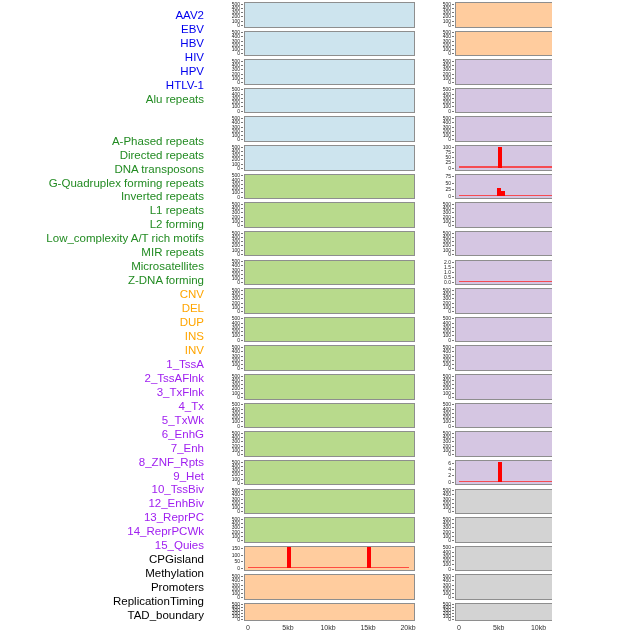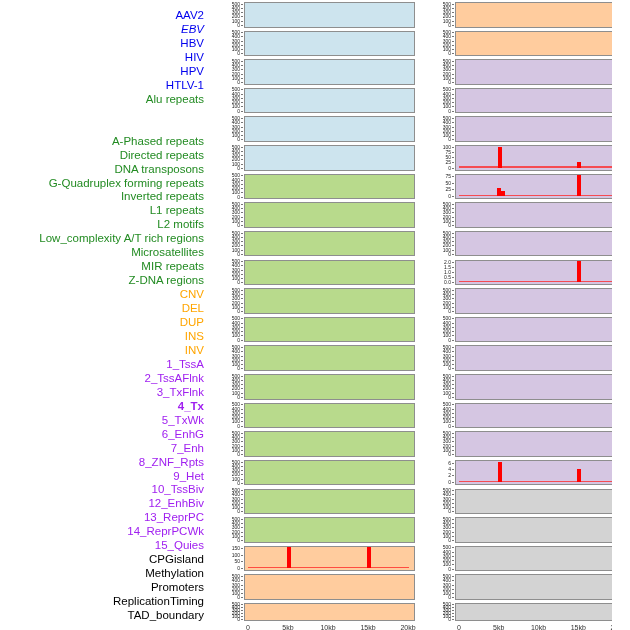--- a/index.html
+++ b/index.html
@@ -1,17 +1,17 @@
 <!DOCTYPE html>
 <html><head>
 <meta charset="utf-8">
 <style>
   html,body{margin:0;padding:0;background:#ffffff;}
   #canvas{
-    position:relative;width:612px;height:630px;background:#ffffff;overflow:hidden;
+    position:relative;width:552px;height:630px;background:#ffffff;overflow:hidden;
     font-family:"Liberation Sans", sans-serif;
   }
   #track-labels{
     position:absolute;left:0;top:8px;width:204px;height:614px;
     display:flex;flex-direction:column;justify-content:space-between;
   }
   #track-labels .lbl{
     flex:1 1 0;min-height:0;display:flex;align-items:center;justify-content:flex-end;
     font-size:11.5px;white-space:nowrap;line-height:12px;
   }
@@ -37,46 +37,46 @@
     position:absolute;top:0;transform:translateX(-50%);
     font-size:7px;line-height:9px;color:#333;white-space:nowrap;
   }
 </style>
 </head>
 <body>
 
 <div id="canvas">
   <div id="track-labels">
       <div class="lbl" style="color: rgb(0, 0, 238);">AAV2</div>
-      <div class="lbl" style="color: rgb(0, 0, 238); font-style: italic;">EBV</div>
+      <div class="lbl" style="color: rgb(0, 0, 238);">EBV</div>
       <div class="lbl" style="color: rgb(0, 0, 238);">HBV</div>
       <div class="lbl" style="color: rgb(0, 0, 238);">HIV</div>
       <div class="lbl" style="color: rgb(0, 0, 238);">HPV</div>
       <div class="lbl" style="color: rgb(0, 0, 238);">HTLV-1</div>
       <div class="lbl" style="color: rgb(34, 139, 34);">Alu repeats</div>
       <div class="lbl" style="color: rgb(34, 139, 34); margin-top: 28px;">A-Phased repeats</div>
       <div class="lbl" style="color: rgb(34, 139, 34);">Directed repeats</div>
       <div class="lbl" style="color: rgb(34, 139, 34);">DNA transposons</div>
       <div class="lbl" style="color: rgb(34, 139, 34);">G-Quadruplex forming repeats</div>
       <div class="lbl" style="color: rgb(34, 139, 34);">Inverted repeats</div>
       <div class="lbl" style="color: rgb(34, 139, 34); padding-left: 47px;">L1 repeats</div>
-      <div class="lbl" style="color: rgb(34, 139, 34);">L2 motifs</div>
-      <div class="lbl" style="color: rgb(34, 139, 34);">Low_complexity A/T rich regions</div>
+      <div class="lbl" style="color: rgb(34, 139, 34);">L2 forming</div>
+      <div class="lbl" style="color: rgb(34, 139, 34);">Low_complexity A/T rich motifs</div>
+      <div class="lbl" style="color: rgb(34, 139, 34);">MIR repeats</div>
       <div class="lbl" style="color: rgb(34, 139, 34);">Microsatellites</div>
-      <div class="lbl" style="color: rgb(34, 139, 34);">MIR repeats</div>
-      <div class="lbl" style="color: rgb(34, 139, 34);">Z-DNA regions</div>
+      <div class="lbl" style="color: rgb(34, 139, 34);">Z-DNA forming</div>
       <div class="lbl" style="color: rgb(255, 165, 0);">CNV</div>
       <div class="lbl" style="color: rgb(255, 165, 0);">DEL</div>
       <div class="lbl" style="color: rgb(255, 165, 0);">DUP</div>
       <div class="lbl" style="color: rgb(255, 165, 0);">INS</div>
       <div class="lbl" style="color: rgb(255, 165, 0);">INV</div>
       <div class="lbl" style="color: rgb(160, 32, 240);">1_TssA</div>
       <div class="lbl" style="color: rgb(160, 32, 240);">2_TssAFlnk</div>
       <div class="lbl" style="color: rgb(160, 32, 240);">3_TxFlnk</div>
-      <div class="lbl" style="color: rgb(160, 32, 240); font-weight: bold;">4_Tx</div>
+      <div class="lbl" style="color: rgb(160, 32, 240);">4_Tx</div>
       <div class="lbl" style="color: rgb(160, 32, 240);">5_TxWk</div>
       <div class="lbl" style="color: rgb(160, 32, 240);">6_EnhG</div>
       <div class="lbl" style="color: rgb(160, 32, 240);">7_Enh</div>
       <div class="lbl" style="color: rgb(160, 32, 240);">8_ZNF_Rpts</div>
       <div class="lbl" style="color: rgb(160, 32, 240);">9_Het</div>
       <div class="lbl" style="color: rgb(160, 32, 240);">10_TssBiv</div>
       <div class="lbl" style="color: rgb(160, 32, 240);">12_EnhBiv</div>
       <div class="lbl" style="color: rgb(160, 32, 240);">13_ReprPC</div>
       <div class="lbl" style="color: rgb(160, 32, 240);">14_ReprPCWk</div>
       <div class="lbl" style="color: rgb(160, 32, 240);">15_Quies</div>

